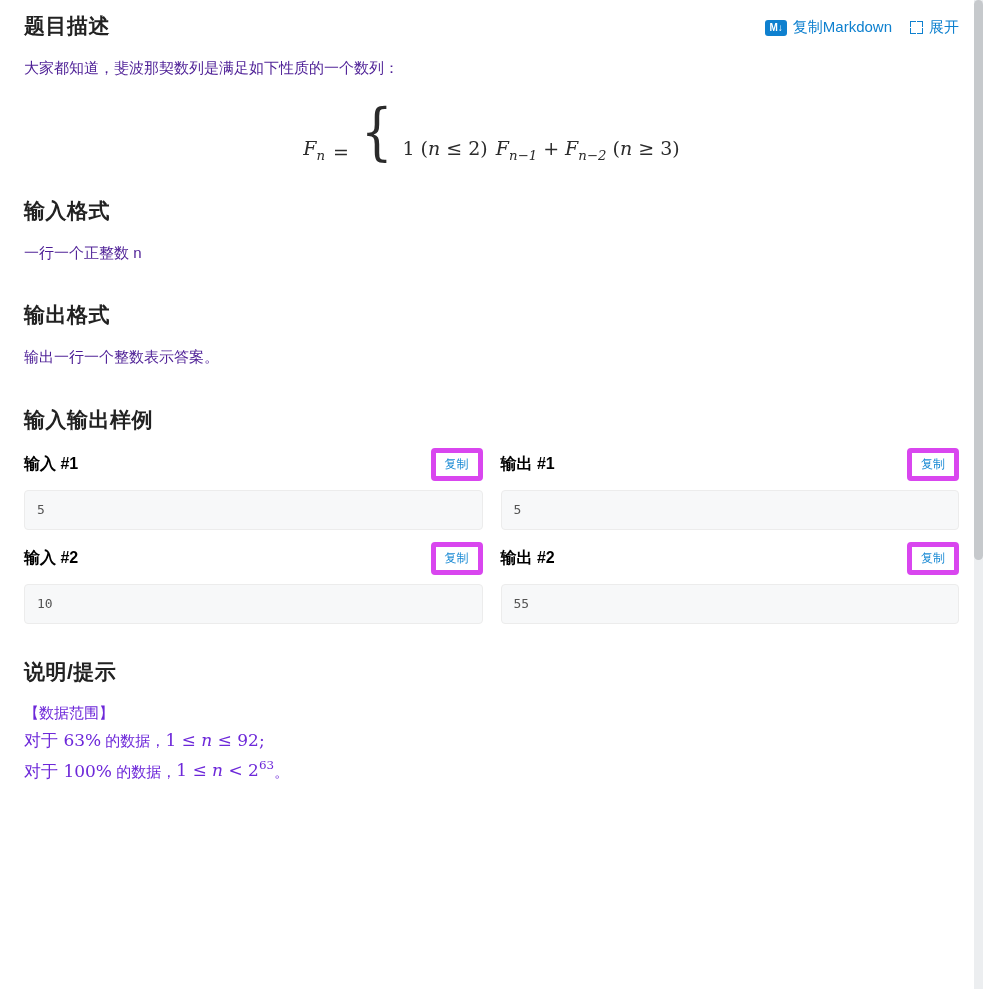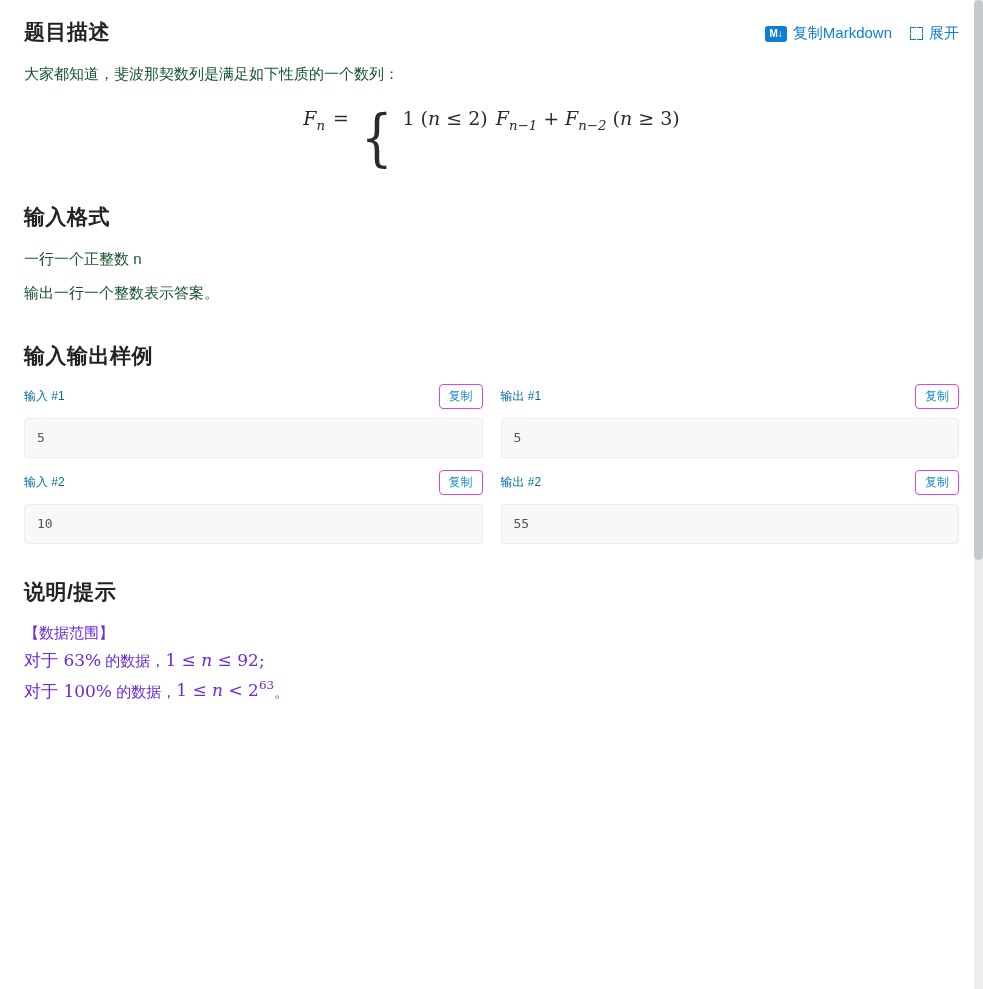--- a/index.html
+++ b/index.html
@@ -13,21 +13,21 @@
     font-family: "Liberation Sans", sans-serif;
     color: #2b2b2b;
     font-size: 15px;
   }
   .page {
     position: relative;
     width: 983px;
     min-height: 989px;
     background: #ffffff;
     box-sizing: border-box;
-    padding: 18px 24px 30px 24px;
+    padding: 12px 24px 30px 24px;
   }
   .right-edge {
     position: absolute;
     top: 0; right: 0;
     width: 9px;
     height: 989px;
     background: #eceef0;
   }
   .scroll-thumb {
     position: absolute;
@@ -94,36 +94,36 @@
   .expand-icon i.tl { top:0; left:0; border-right:none; border-bottom:none; }
   .expand-icon i.tr { top:0; right:0; border-left:none; border-bottom:none; }
   .expand-icon i.bl { bottom:0; left:0; border-right:none; border-top:none; }
   .expand-icon i.br { bottom:0; right:0; border-left:none; border-top:none; }
 
   
   .para {
     font-size: 15px;
     line-height: 1.9;
     margin: 0 0 6px 0;
-    color: #14532d;
+    color: #4c1d95;
   }
   .math { font-family: "DejaVu Serif", serif; font-style: italic; }
   .mathup { font-family: "DejaVu Serif", serif; font-style: normal; }
   sub { font-size: 70%; font-style: italic; }
   sup { font-size: 70%; }
 
   
   .formula-block {
     display: flex;
     justify-content: center;
     margin: 18px 0 22px 0;
   }
   .formula {
     display: flex;
-    align-items: flex-start;
+    align-items: flex-end;
     font-family: "DejaVu Serif", serif;
     font-size: 19px;
   }
   .lhs { font-style: italic; margin-right: 4px; }
   .eq { font-style: normal; margin: 0 8px 0 4px; }
   .brace {
     font-size: 62px;
     line-height: 1;
     font-family: "DejaVu Serif", serif;
     font-weight: 300;
@@ -145,26 +145,26 @@
     margin-bottom: 12px;
   }
   .sample-col { flex: 1 1 0; min-width: 0; }
   .sample-head {
     display: flex;
     align-items: center;
     justify-content: space-between;
     margin-bottom: 9px;
   }
   .sample-title {
-    font-size: 12px;
-    font-weight: normal;
-    color: #0369a1;
+    font-size: 16px;
+    font-weight: bold;
+    color: #000000;
   }
   .copy-btn {
-    border: 1px solid #d946ef;
+    border: 5px solid #d946ef;
     color: #1a8ad4;
     background: #fff;
     border-radius: 4px;
     font-size: 12px;
     padding: 3px 9px;
     cursor: pointer;
     font-family: "Liberation Sans", sans-serif;
   }
   .code-box {
     background: #f7f8f9;
@@ -230,20 +230,21 @@
         </span>
       </div>
     </div>
 
 
     <h2 class="section-title">输入格式</h2>
     <p class="para">
       <span>一行一个正整数 n</span>
     </p>
 
+    <h2 class="section-title">输出格式</h2>
     <p class="para">输出一行一个整数表示答案。</p>
 
     <h2 class="section-title">输入输出样例</h2>
 
     <div class="samples">
       <div class="sample-col">
         <div class="sample-head">
           <span class="sample-title">输入 #1</span>
           <button class="copy-btn">复制</button>
         </div>

